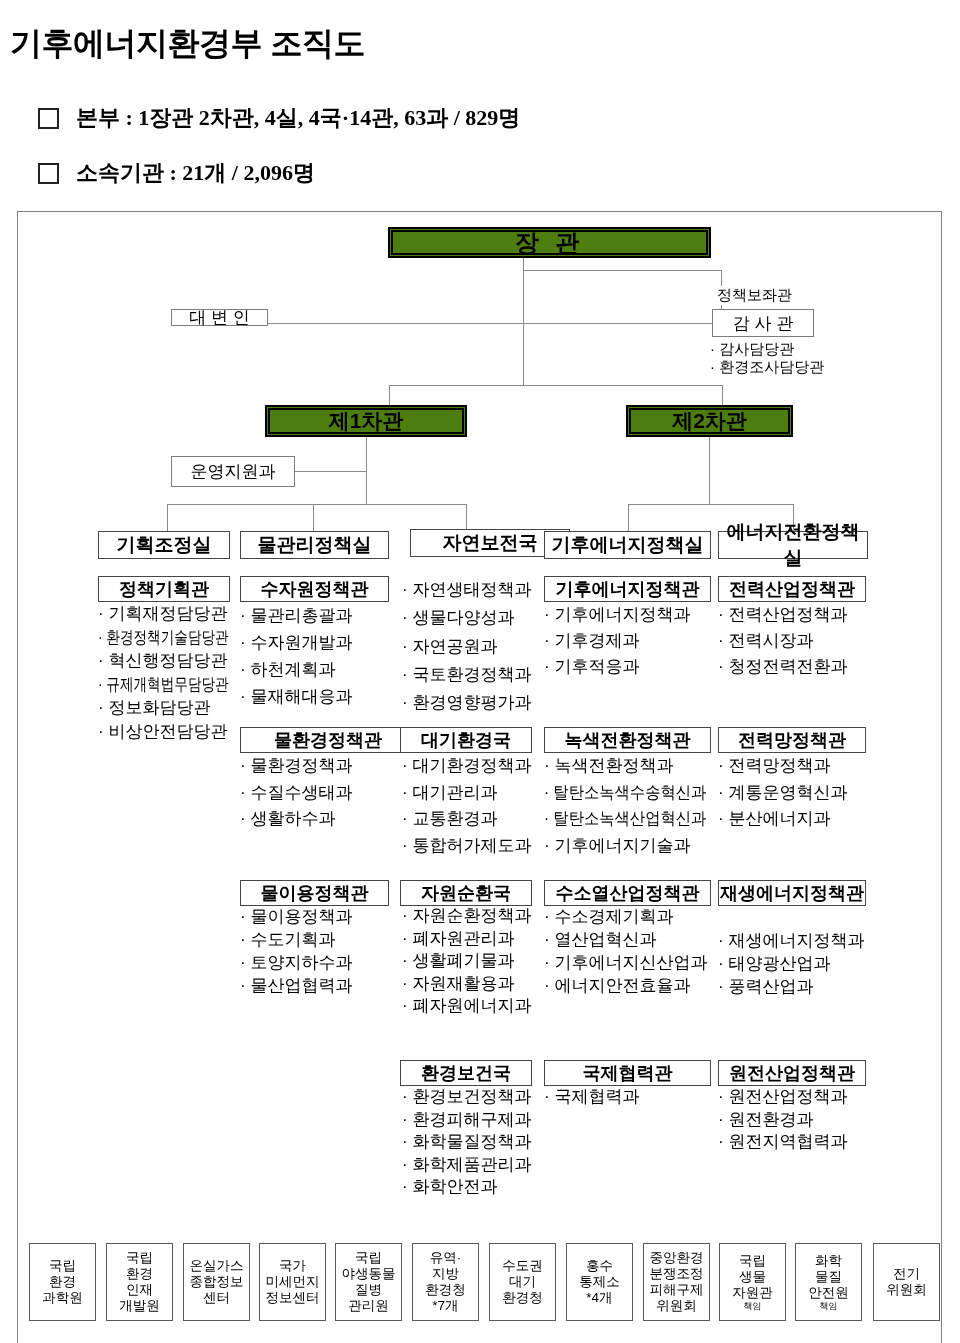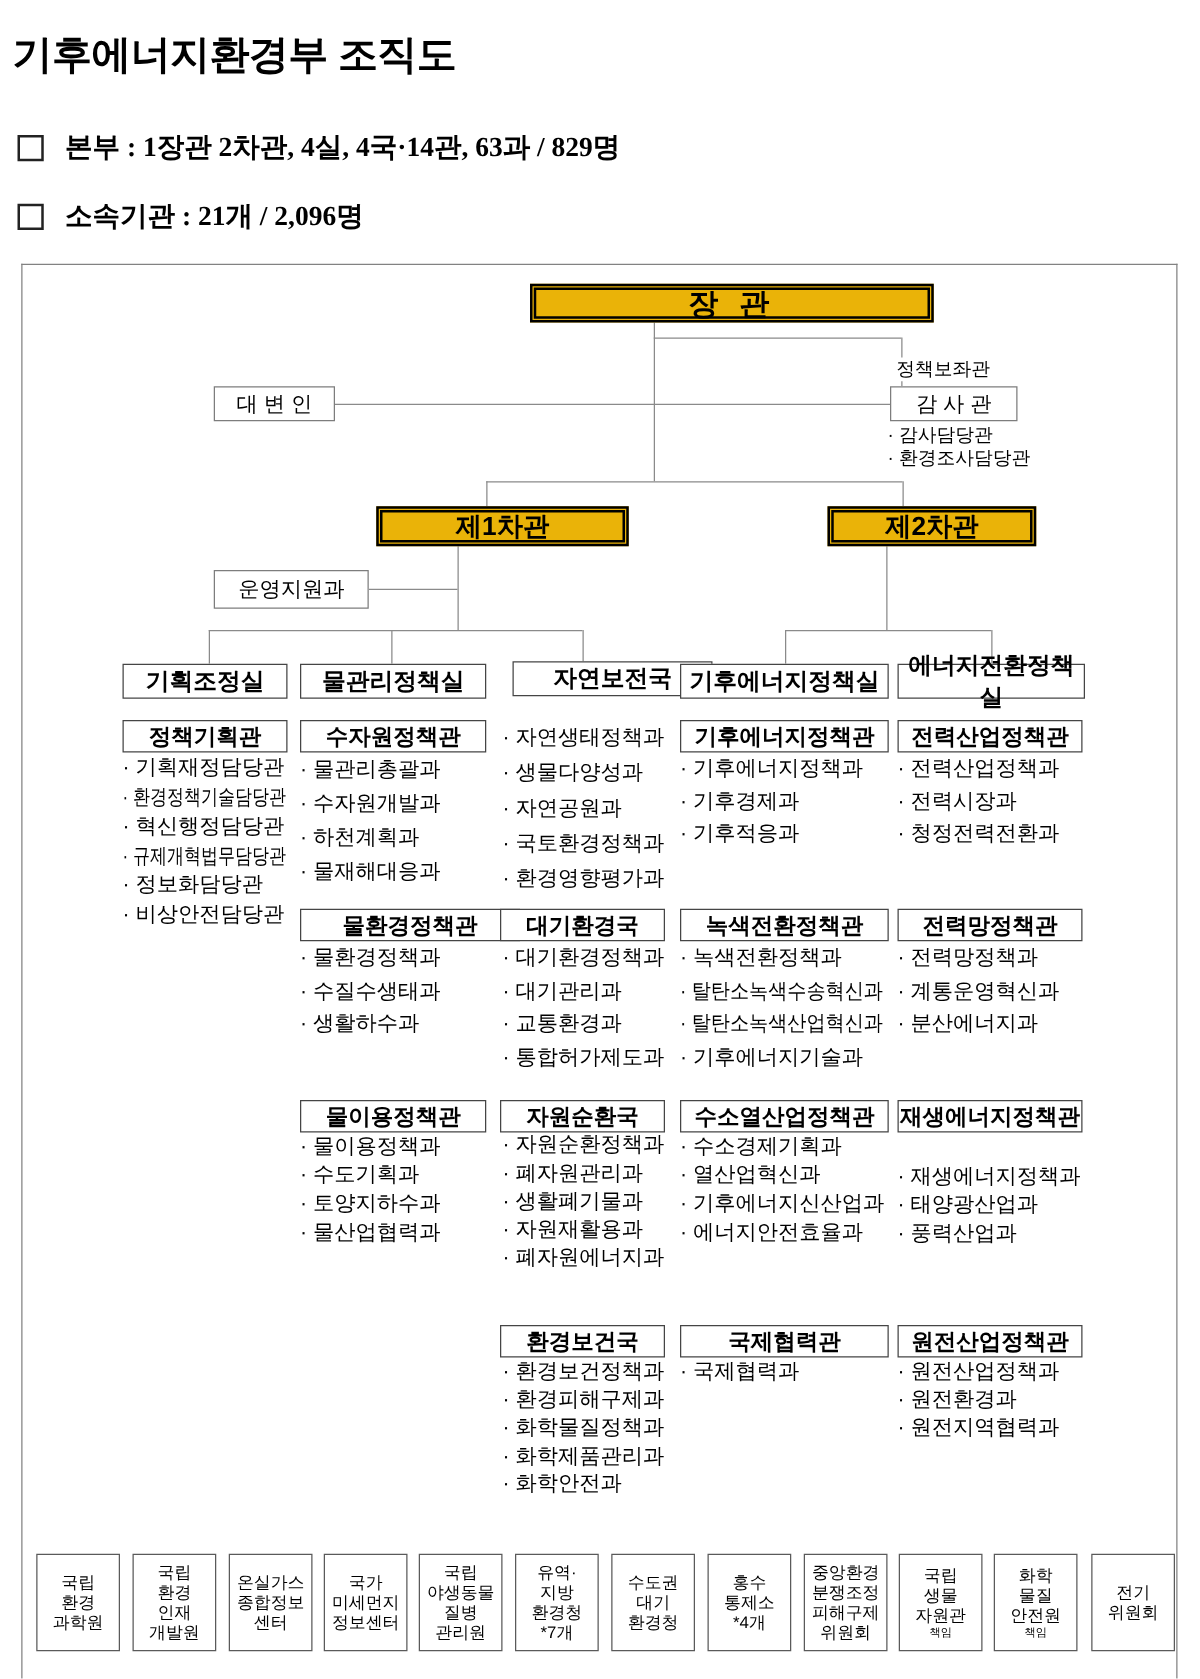--- a/index.html
+++ b/index.html
@@ -1,29 +1,29 @@
 <!DOCTYPE html>
 <html><head>
 <meta charset="utf-8">
 <style>
   html,body{margin:0;padding:0;background:#fff;}
   #page{position:relative;width:960px;height:1343px;background:#fff;overflow:hidden;
         font-family:"Liberation Sans",sans-serif;color:#000;}
   .abs{position:absolute;}
   
   .title{left:10px;top:22px;font-size:32px;font-weight:800;letter-spacing:-0.5px;}
-  .sumline{font-family:"Liberation Serif",serif;font-size:22px;font-weight:600;display:flex;align-items:center;}
+  .sumline{font-family:"Liberation Serif",serif;font-size:22px;font-weight:600;display:flex;align-items:center;margin-left:24px;}
   .sq{display:inline-block;width:17px;height:17px;border:2px solid #222;margin-right:17px;flex:0 0 auto;}
   
   .frame{left:17px;top:211px;width:923px;height:1131px;border:1px solid #828282;border-bottom:none;}
   
   .ln{background:#8a8a8a;}
   
-  .dbox{border:5px double #000;background:#eab308;display:flex;align-items:center;justify-content:center;
-        font-weight:bold;text-align:center;box-sizing:border-box;margin-left:36px;}
+  .dbox{border:5px double #000;background:#4d7c0f;display:flex;align-items:center;justify-content:center;
+        font-weight:bold;text-align:center;box-sizing:border-box;}
   .sbox{border:1px solid #7d7d7d;background:#fff;display:flex;align-items:center;justify-content:center;
         text-align:center;box-sizing:border-box;}
   .obox{border:1px solid #454545;background:#fff;display:flex;align-items:center;justify-content:center;
         font-weight:bold;font-size:19px;text-align:center;box-sizing:border-box;height:28px;}
   .hbox{border:1px solid #454545;background:#fff;display:flex;align-items:center;justify-content:center;
         font-weight:bold;font-size:18px;text-align:center;box-sizing:border-box;height:26px;}
   
   ul.items{margin:0;padding:0;list-style:none;font-size:17px;}
   ul.items li{white-space:nowrap;}
   ul.items li::before{content:"· ";}
@@ -72,21 +72,21 @@
   <div class="abs ln" style="left:167px;top:504px;width:1px;height:27px;"></div>
   <div class="abs ln" style="left:313px;top:504px;width:1px;height:27px;"></div>
   <div class="abs ln" style="left:466px;top:504px;width:1px;height:27px;"></div>
   <div class="abs ln" style="left:709px;top:437px;width:1px;height:67px;"></div>
   <div class="abs ln" style="left:628px;top:504px;width:165px;height:1px;"></div>
   <div class="abs ln" style="left:628px;top:504px;width:1px;height:27px;"></div>
   <div class="abs ln" style="left:793px;top:504px;width:1px;height:27px;"></div>
 
   <div class="abs dbox" style="left:388px;top:227px;width:323px;height:31px;font-size:24px;letter-spacing:5px;">장 관</div>
 
-  <div class="abs sbox" style="left:171px;top:309px;width:97px;height:28px;font-size:17px;">대 변 인</div>
+  <div class="abs sbox" style="left:171px;top:309px;width:97px;height:17px;font-size:17px;">대 변 인</div>
 
   <div class="abs small-label" style="left:716px;top:286px;">정책보좌관</div>
 
   <div class="abs sbox" style="left:712px;top:309px;width:102px;height:28px;font-size:17px;">감 사 관</div>
   <ul class="abs audit" style="left:710px;top:340px;">
     <li>감사담당관</li>
     <li>환경조사담당관</li>
   </ul>
 
   <div class="abs dbox" style="left:265px;top:405px;width:202px;height:32px;font-size:21px;">제1차관</div>

